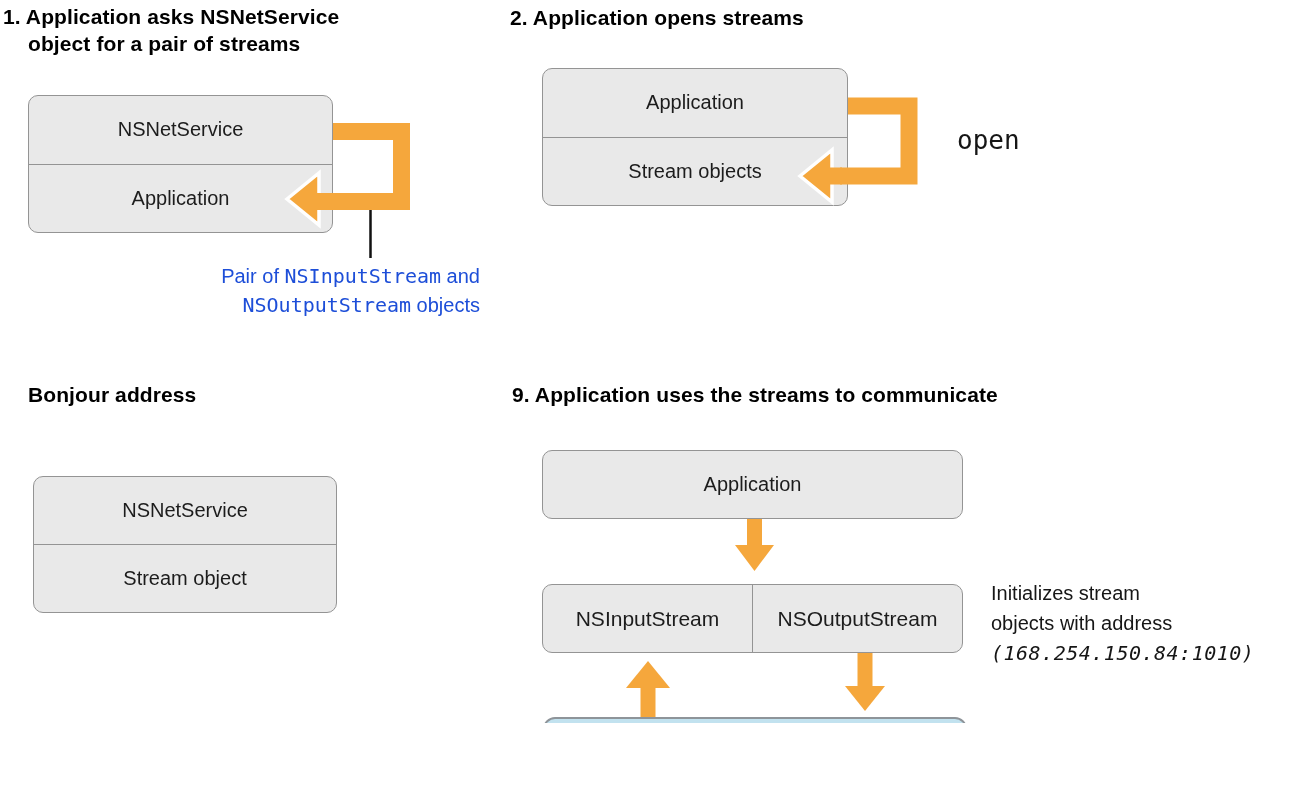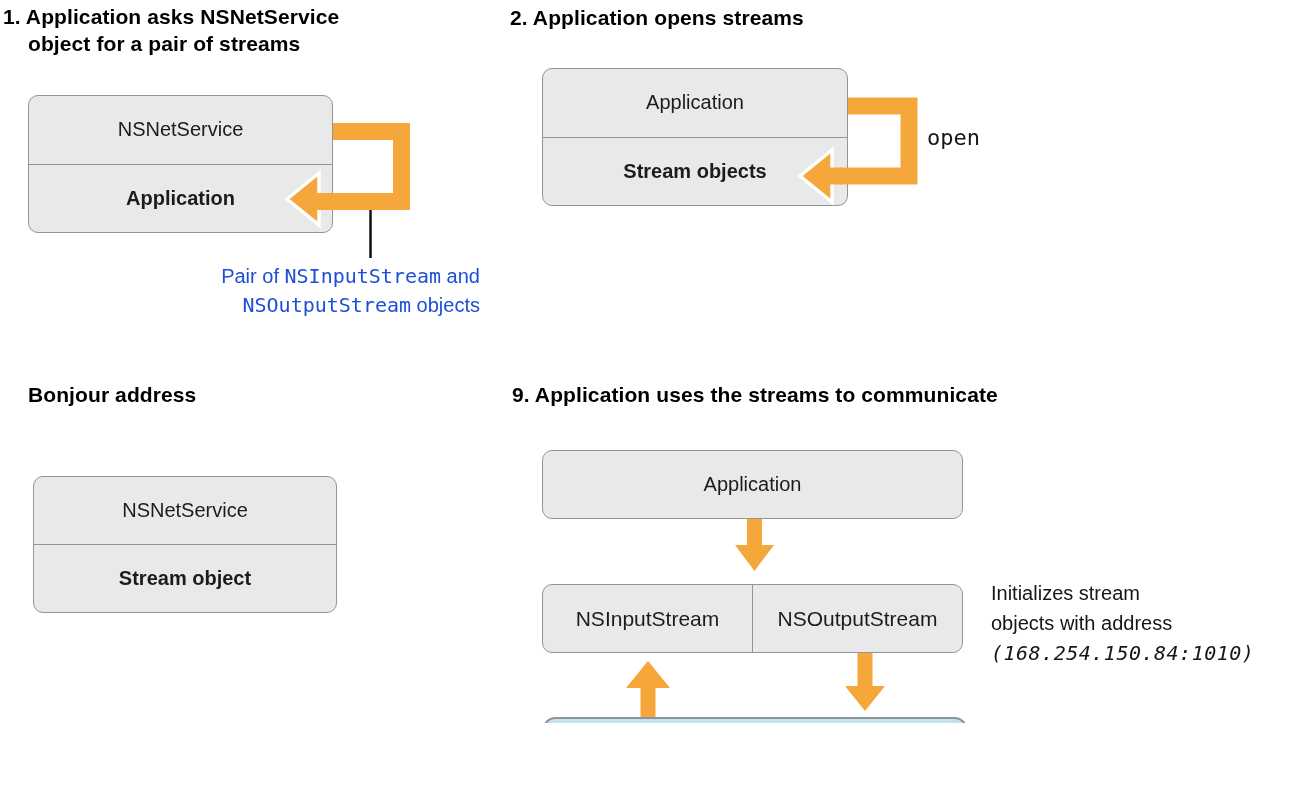--- a/index.html
+++ b/index.html
@@ -13,21 +13,21 @@
   }
   .heading .indent{padding-left:25px;}
   .dbox{
     position:absolute;background:#e9e9e9;border:1.5px solid #949494;border-radius:10px;
     box-sizing:border-box;display:flex;flex-direction:column;overflow:hidden;
   }
   .dbox .row{
     flex:1;display:flex;align-items:center;justify-content:center;
     font-size:20px;color:#1c1c1c;
   }
-  .dbox .row + .row{border-top:1.5px solid #949494;font-weight:bold;}
+  .dbox .row + .row{border-top:1.5px solid #949494;}
   .hbox{
     position:absolute;background:#e9e9e9;border:1.5px solid #949494;border-radius:10px;
     box-sizing:border-box;display:flex;flex-direction:row;overflow:hidden;
   }
   .hbox .cell{
     flex:1;display:flex;align-items:center;justify-content:center;
     font-size:21px;color:#1c1c1c;
   }
   .hbox .cell + .cell{border-left:1.5px solid #949494;}
   .netbox{
@@ -37,21 +37,21 @@
   }
   .callout{
     position:absolute;text-align:right;font-size:20px;line-height:29px;color:#1d4ed8;
   }
   .mono{font-family:"DejaVu Sans Mono", monospace;font-size:20px;}
   .note{
     position:absolute;font-size:20px;line-height:30px;color:#161616;text-align:left;
   }
   .note .mono{font-size:20px;letter-spacing:0.5px;font-style:italic;}
   .arrow-label{
-    position:absolute;font-family:"DejaVu Sans Mono", monospace;font-size:22px;color:#161616;
+    position:absolute;font-family:"DejaVu Sans Mono", monospace;font-size:26px;color:#161616;margin-left:30px;
   }
   svg.overlay{position:absolute;left:0;top:0;pointer-events:none;}
 </style>
 </head>
 <body>
 
 <div class="canvas">
 
   <div class="heading" style="left:3px;top:3px;">
     <div>1. Application asks NSNetService</div>

